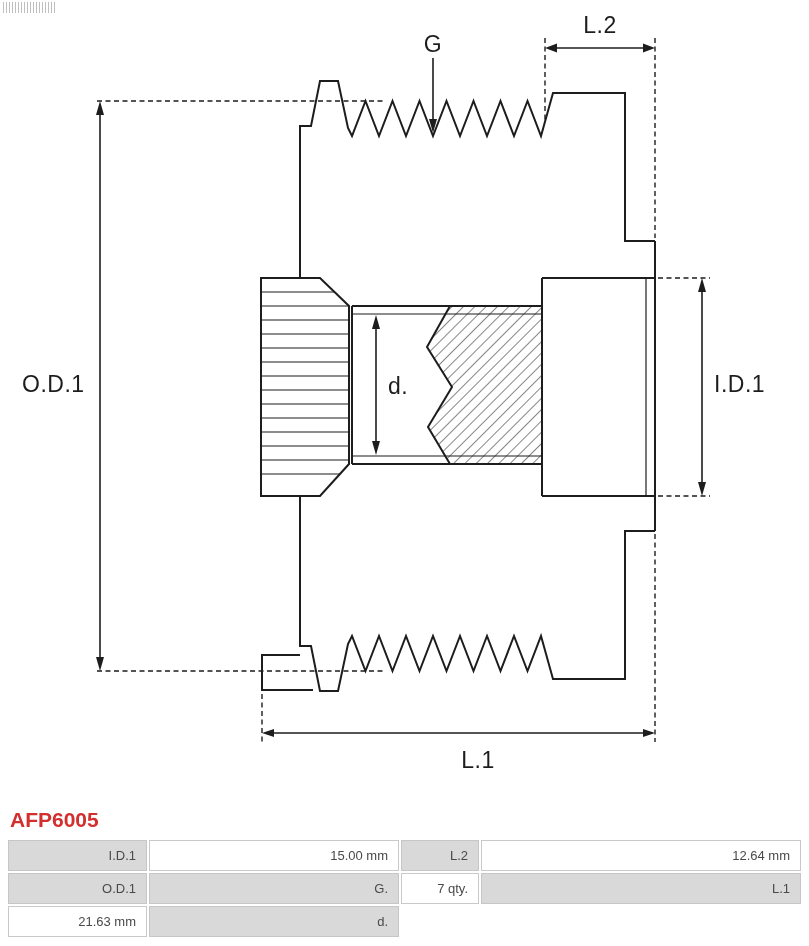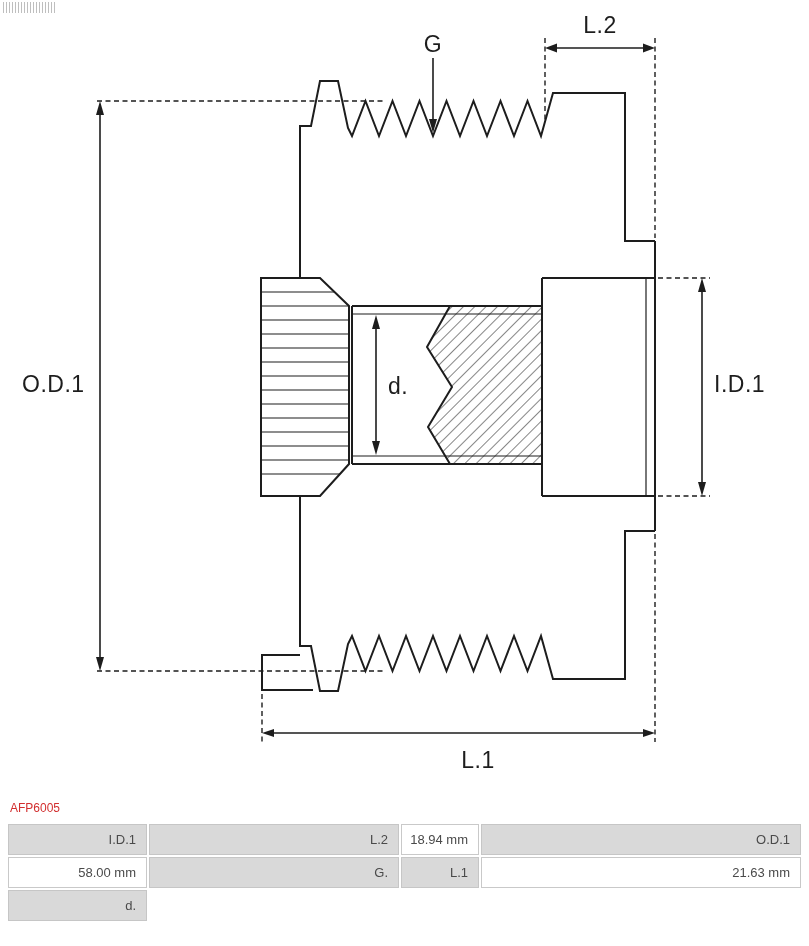--- a/index.html
+++ b/index.html
@@ -12,21 +12,21 @@
     background:repeating-linear-gradient(90deg,#8a8a8a 0 1px,transparent 1px 3px);
   }
   svg{display:block;}
   .outline{fill:none;stroke:#1d1d1d;stroke-width:2;stroke-linejoin:miter;}
   .thin{fill:none;stroke:#1d1d1d;stroke-width:1.2;}
   .dim{fill:none;stroke:#1d1d1d;stroke-width:1.6;}
   .dash{fill:none;stroke:#1d1d1d;stroke-width:1.4;stroke-dasharray:5 3.5;}
   .ah{fill:#1d1d1d;stroke:none;}
   .lbl{fill:#1d1d1d;font-family:"Liberation Sans",sans-serif;font-size:23px;letter-spacing:.5px;}
   .part-number{
-    margin:7px 0 10px 10px;font-size:12px;font-weight:normal;color:#d22f2f;line-height:1;
+    margin:14px 0 10px 10px;font-size:21px;font-weight:bold;color:#d22f2f;line-height:1;
   }
   .spec-table{
     margin:0 8px;display:grid;grid-template-columns:139px 250px 78px 1fr;
     gap:2px;font-size:13px;color:#4a4a4a;
   }
   .cell{
     height:29px;line-height:29px;text-align:right;padding-right:10px;
     border:1px solid #c9c9c9;background:#ffffff;white-space:nowrap;
   }
   .cell.key{background:#d9d9d9;border-color:#c6c6c6;}
@@ -149,23 +149,24 @@
     <polygon class="ah" points="274,729 274,737 262,733"></polygon>
     <polygon class="ah" points="643,729 643,737 655,733"></polygon>
     <text class="lbl" x="478" y="768" text-anchor="middle" font-size="25">L.1</text>
   </g>
 </svg>
 
 <div class="part-number">AFP6005</div>
 
 <div class="spec-table">
   <div class="cell key">I.D.1</div>
+  <div class="cell">15.00 mm</div>
   <div class="cell key">L.2</div>
-  <div class="cell">18.94 mm</div>
+  <div class="cell">12.64 mm</div>
 
   <div class="cell key">O.D.1</div>
-  <div class="cell">58.00 mm</div>
   <div class="cell key">G.</div>
+  <div class="cell">7 qty.</div>
 
   <div class="cell key">L.1</div>
   <div class="cell">21.63 mm</div>
   <div class="cell key">d.</div>
 </div>
 
 </body></html>

